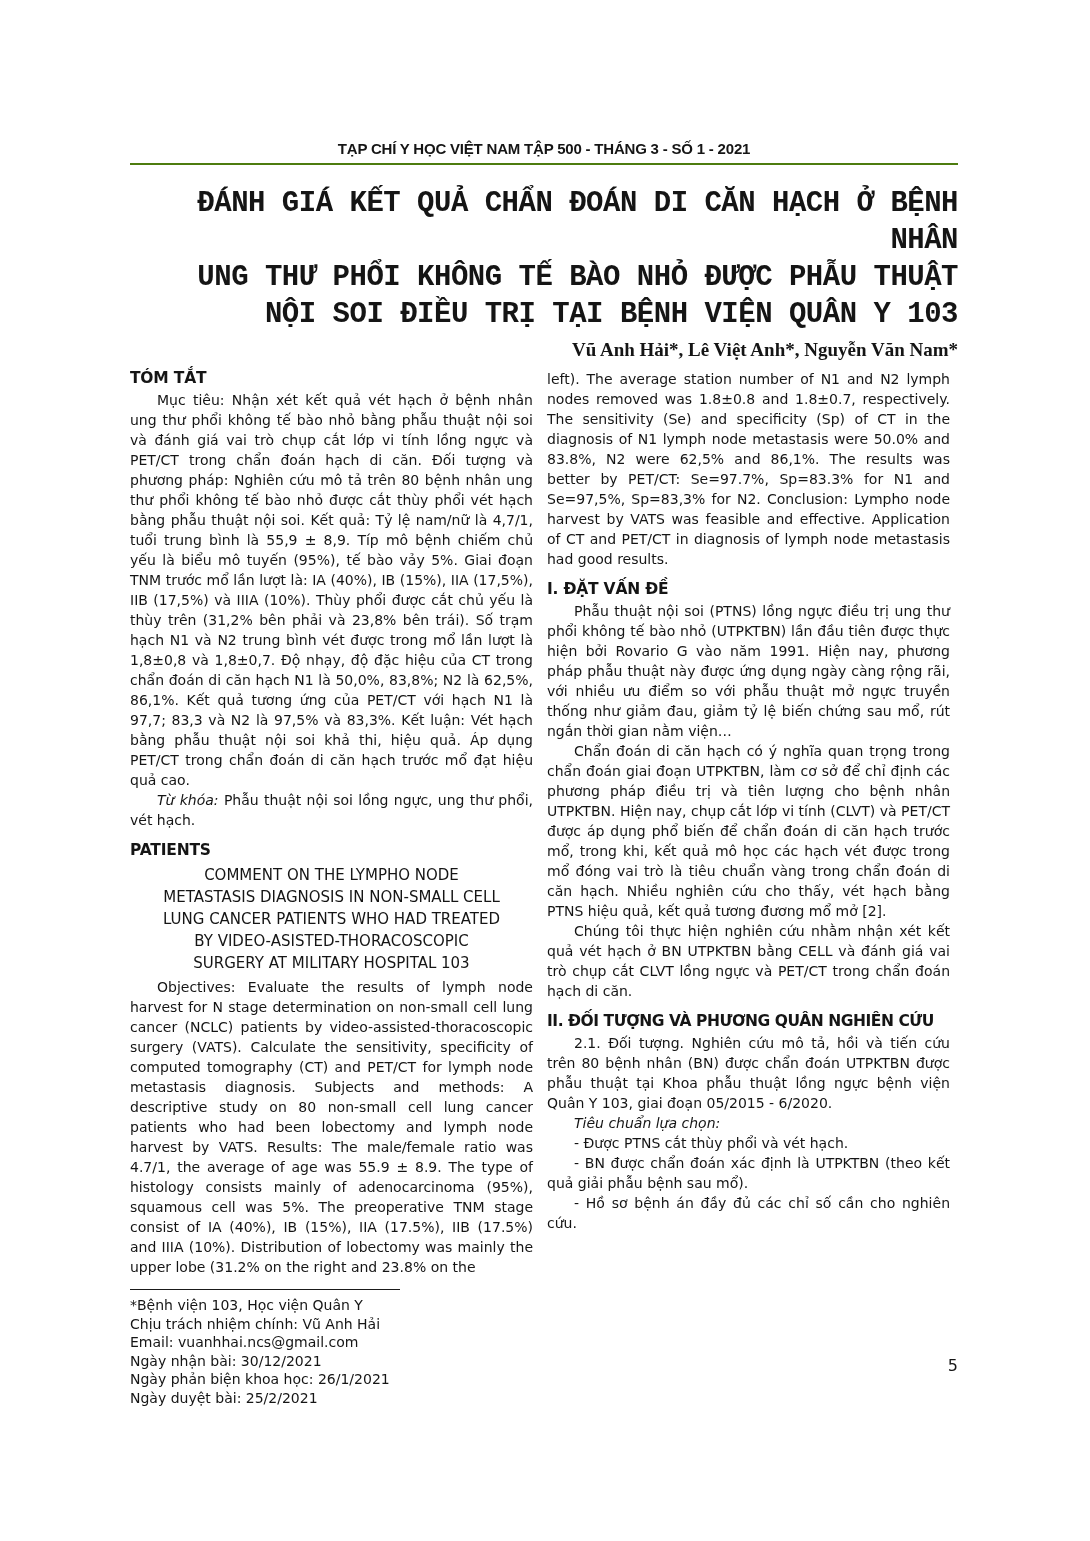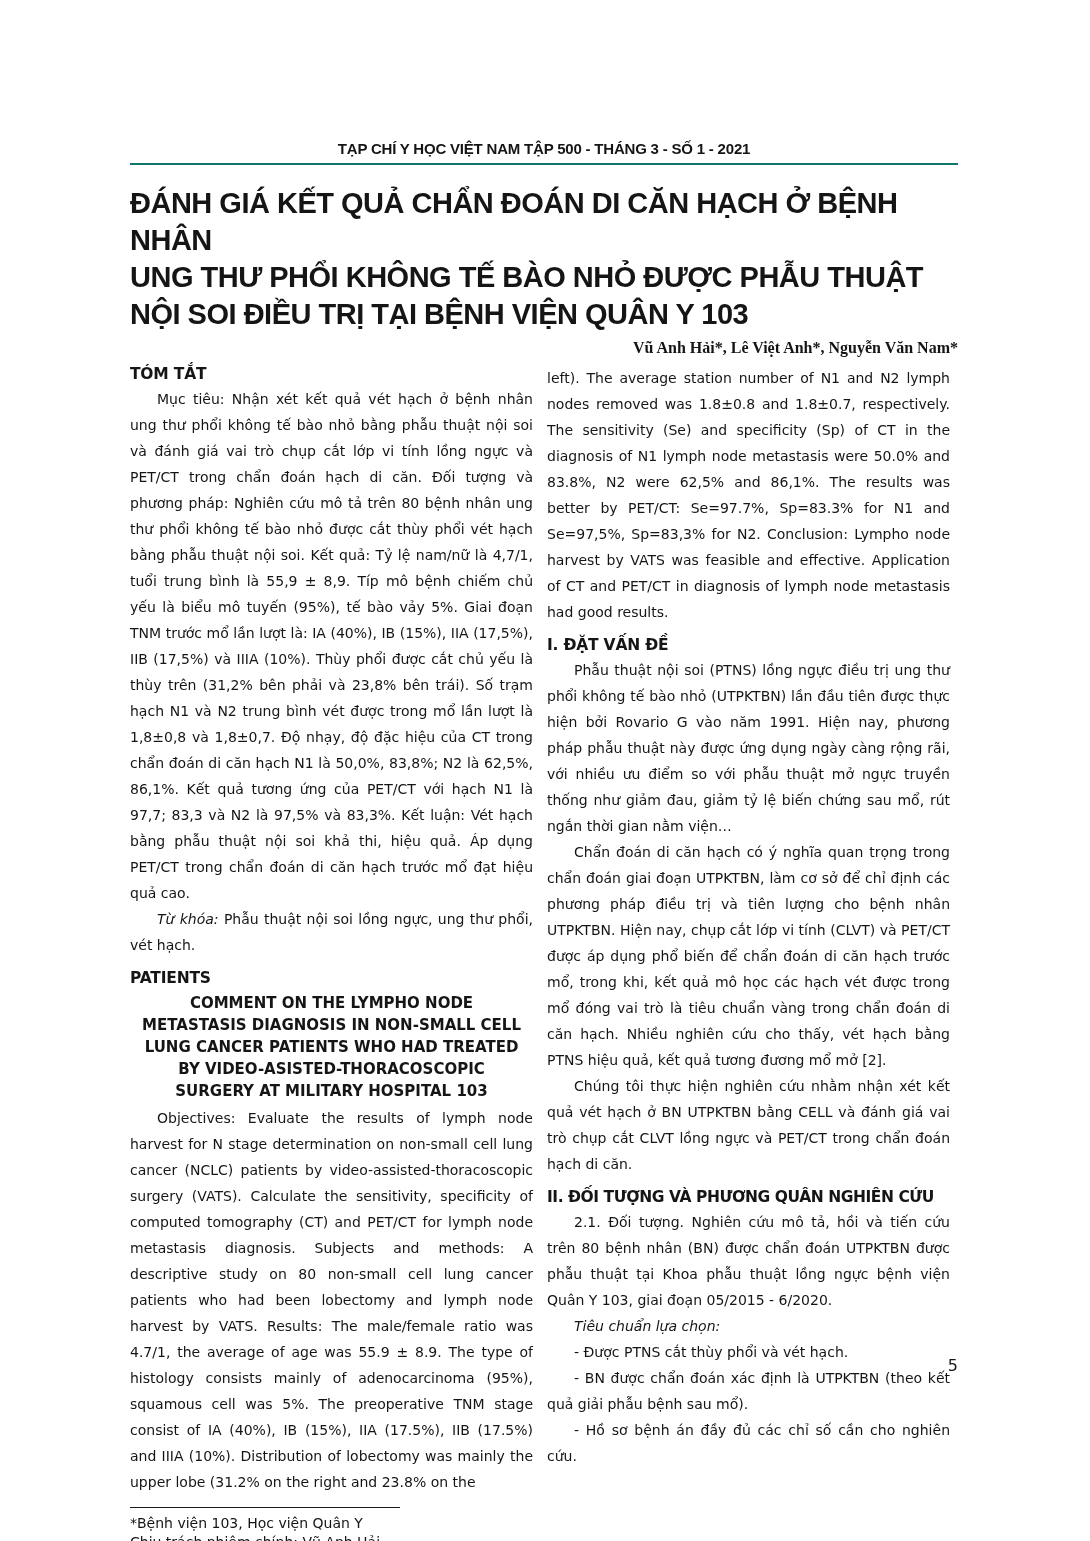--- a/index.html
+++ b/index.html
@@ -18,37 +18,37 @@
     top: 140px;
     width: 828px;
   }
   .header {
     font-family: "Liberation Sans", sans-serif;
     font-weight: bold;
     font-size: 15px;
     letter-spacing: -0.2px;
     text-align: center;
     padding-bottom: 6px;
-    border-bottom: 2px solid #0f766e;
+    border-bottom: 2px solid #4d7c0f;
   }
   .title-vi {
     margin-top: 20px;
-    font-family: Liberation Sans, sans-serif;
+    font-family: Liberation Mono, monospace;
     font-weight: bold;
     font-size: 29px;
     line-height: 37px;
     letter-spacing: -0.5px;
-    text-align: left;
+    text-align: right;
     white-space: pre-line;
   }
   .authors {
     margin-top: 6px;
     font-family: "Liberation Serif", serif;
     font-weight: bold;
-    font-size: 16px;
+    font-size: 19px;
     text-align: right;
   }
   .columns {
     margin-top: 8px;
     display: flex;
     gap: 14px;
     align-items: flex-start;
   }
   .col { width: 403px; }
   .col.left {
@@ -60,27 +60,27 @@
     font-size: 15.5px;
     font-weight: bold;
     margin: 11px 0 3px 0;
     letter-spacing: -0.2px;
   }
   h2.first { margin-top: 0; }
   h2.nowrap { white-space: nowrap; letter-spacing: -0.45px; }
   p {
     margin: 0;
     font-size: 14px;
-    line-height: 26px;
+    line-height: 20px;
     text-align: justify;
   }
   p.ind { text-indent: 27px; }
   .prelines { white-space: pre-line; }
   .en-title {
-    font-weight: bold;
+    font-weight: normal;
     font-size: 15px;
     line-height: 22px;
     text-align: center;
     white-space: pre-line;
     margin: 2px 0 3px 0;
   }
   .b { font-weight: normal; }
   .i { font-style: italic; }
   .footnote {
     margin-top: auto;

